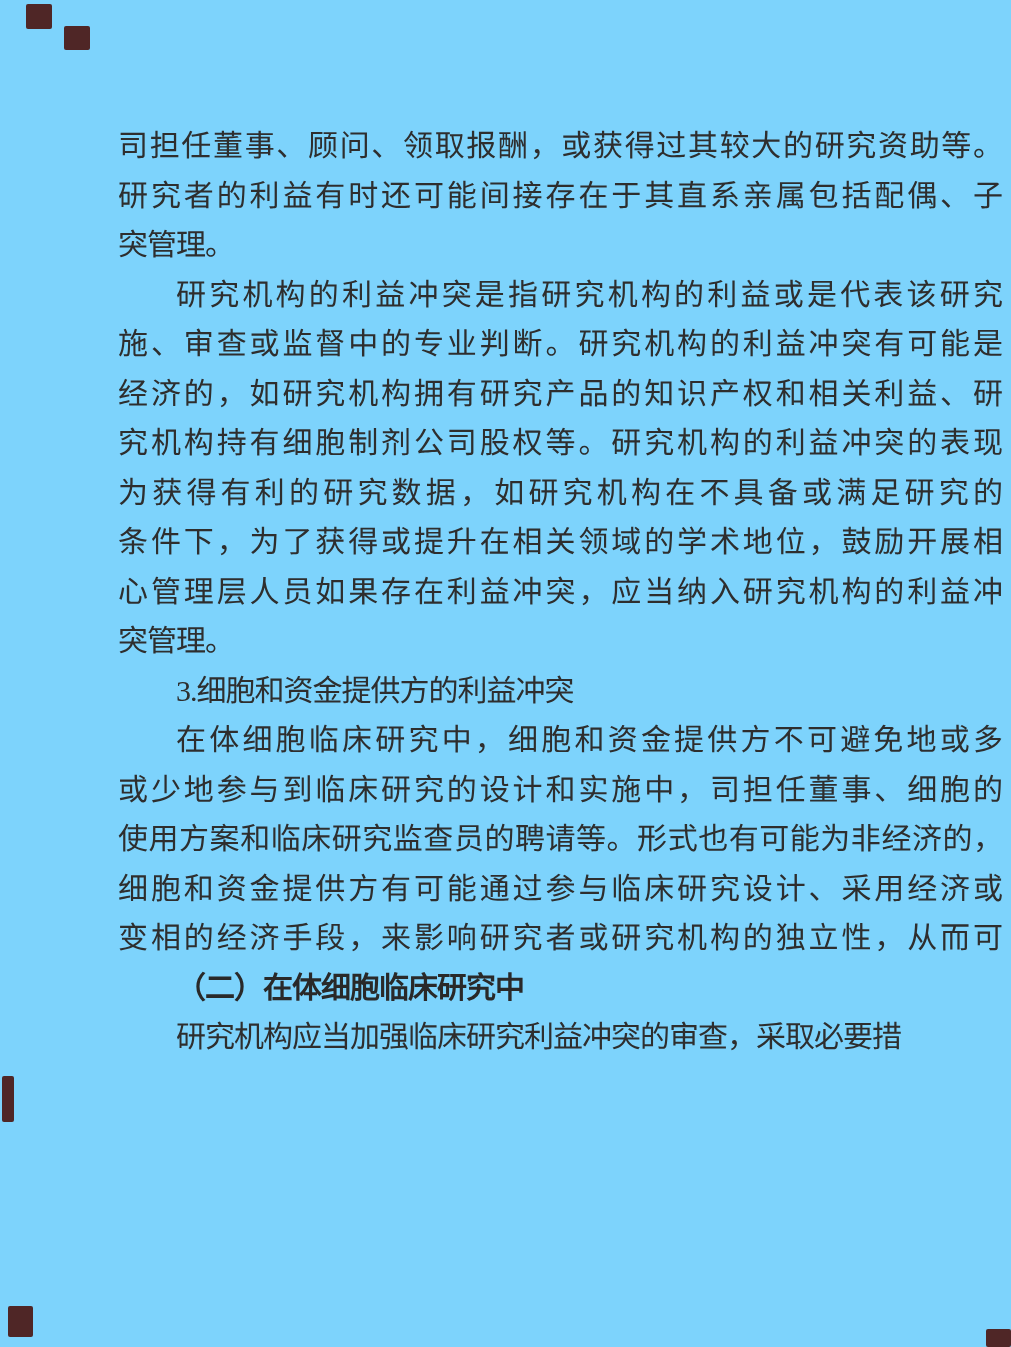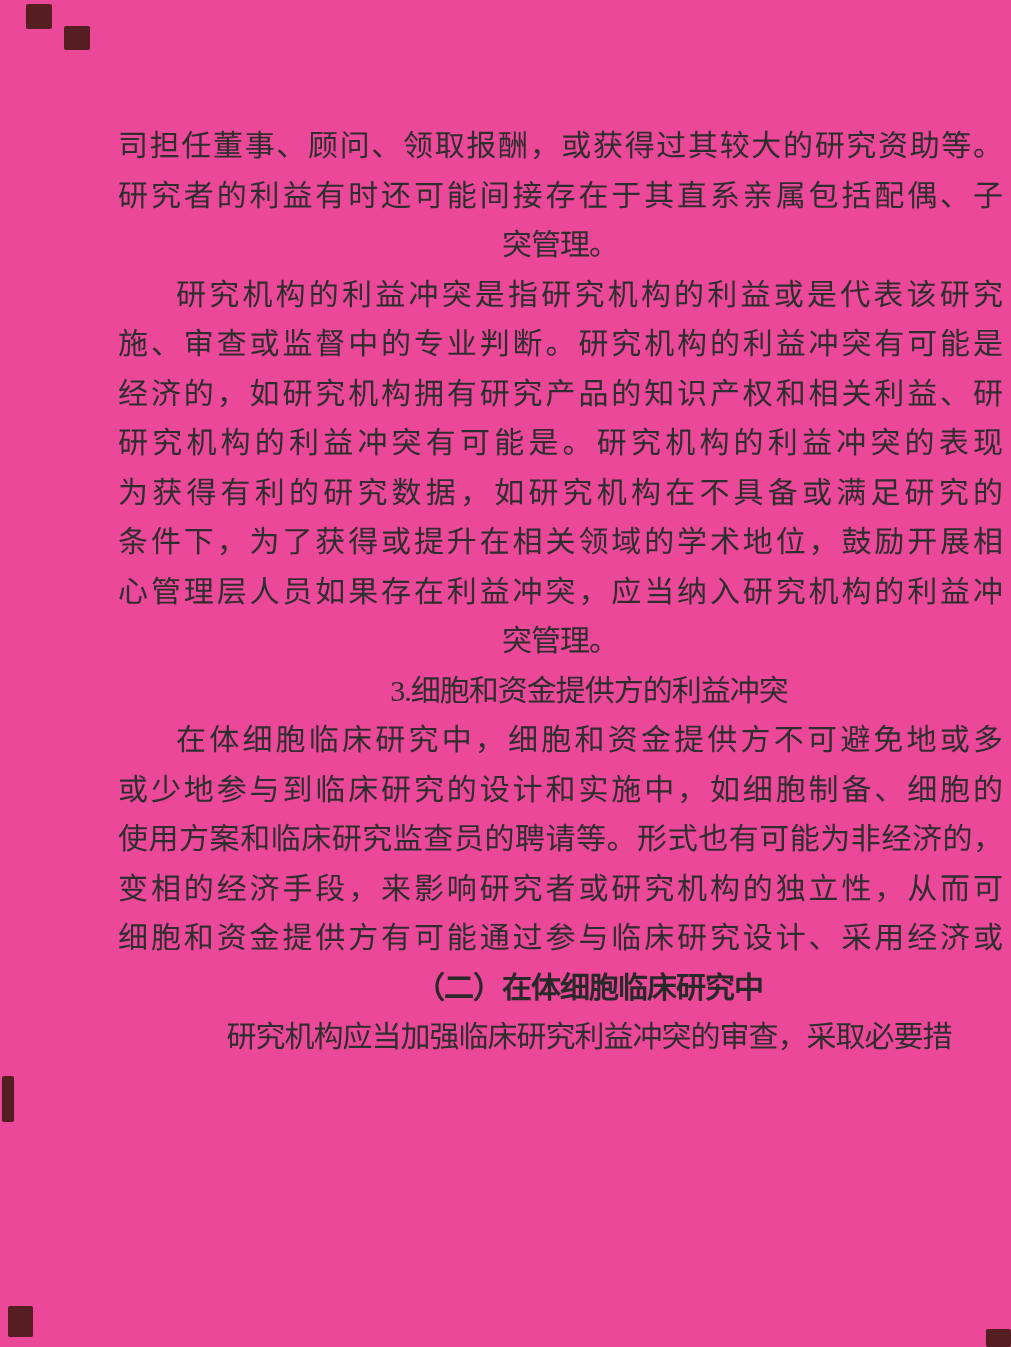--- a/index.html
+++ b/index.html
@@ -1,37 +1,37 @@
 <!DOCTYPE html>
 <html lang="zh-CN"><head>
 <meta charset="utf-8">
 <style>
   html, body { margin: 0; padding: 0; background: #ffffff; }
   .page {
     position: relative;
     width: 1011px;
     height: 1347px;
-    background: #ec4899;
+    background: #7dd3fc;
     overflow: hidden;
     font-family: "Liberation Serif", "DejaVu Serif", serif;
   }
   .text-column {
     position: absolute;
     left: 118px;
     top: 121px;
     width: 884px;
   }
   .line {
     font-size: 30px;
     line-height: 49.5px;
     height: 49.5px;
     letter-spacing: -1px;
     color: #2e2e2e;
     white-space: normal;
-    text-align: center;
+    text-align: left;
   }
   .j {
     text-align: justify;
     text-align-last: justify;
   }
   .ind { text-indent: 58px; }
   .b { font-weight: bold; color: #292929; }
   .artifact {
     position: absolute;
     background: #4d1c1a;
@@ -55,28 +55,28 @@
   <div class="artifact m4"></div>
   <div class="artifact m5"></div>
 
   <div class="text-column">
     <div class="line j">司担任董事、顾问、领取报酬，或获得过其较大的研究资助等。</div>
     <div class="line j">研究者的利益有时还可能间接存在于其直系亲属包括配偶、子</div>
     <div class="line">突管理。</div>
     <div class="line ind j">研究机构的利益冲突是指研究机构的利益或是代表该研究</div>
     <div class="line j">施、审查或监督中的专业判断。研究机构的利益冲突有可能是</div>
     <div class="line j">经济的，如研究机构拥有研究产品的知识产权和相关利益、研</div>
-    <div class="line j">研究机构的利益冲突有可能是。研究机构的利益冲突的表现</div>
+    <div class="line j">究机构持有细胞制剂公司股权等。研究机构的利益冲突的表现</div>
     <div class="line j">为获得有利的研究数据，如研究机构在不具备或满足研究的</div>
     <div class="line j">条件下，为了获得或提升在相关领域的学术地位，鼓励开展相</div>
     <div class="line j">心管理层人员如果存在利益冲突，应当纳入研究机构的利益冲</div>
     <div class="line">突管理。</div>
     <div class="line ind">3.细胞和资金提供方的利益冲突</div>
     <div class="line ind j">在体细胞临床研究中，细胞和资金提供方不可避免地或多</div>
-    <div class="line j">或少地参与到临床研究的设计和实施中，如细胞制备、细胞的</div>
+    <div class="line j">或少地参与到临床研究的设计和实施中，司担任董事、细胞的</div>
     <div class="line j">使用方案和临床研究监查员的聘请等。形式也有可能为非经济的，</div>
+    <div class="line j">细胞和资金提供方有可能通过参与临床研究设计、采用经济或</div>
     <div class="line j">变相的经济手段，来影响研究者或研究机构的独立性，从而可</div>
-    <div class="line j">细胞和资金提供方有可能通过参与临床研究设计、采用经济或</div>
     <div class="line ind b">（二）在体细胞临床研究中</div>
     <div class="line ind">研究机构应当加强临床研究利益冲突的审查，采取必要措</div>
   </div>
 
 </div>
 
 </body></html>

